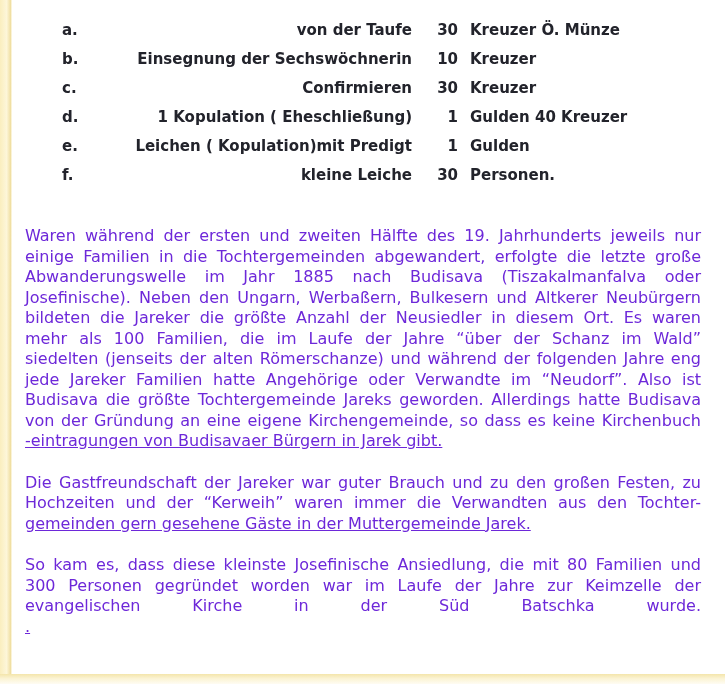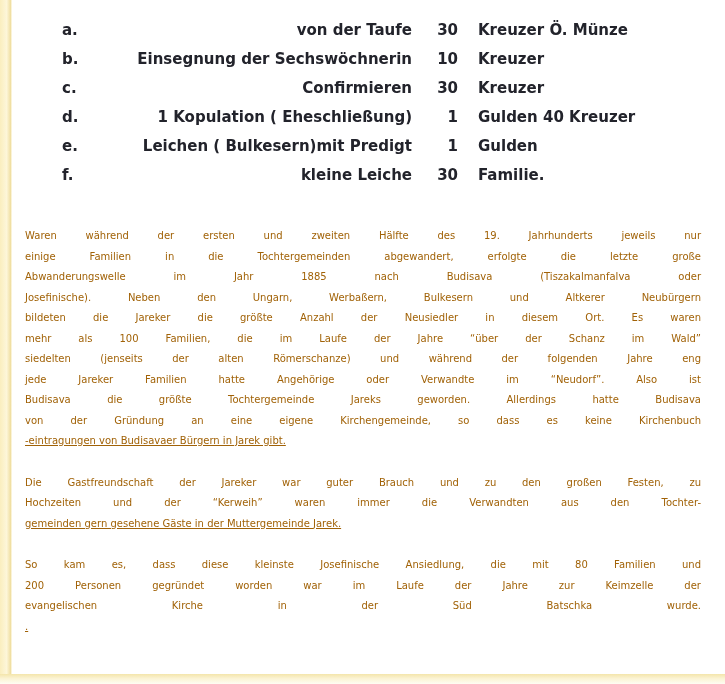--- a/index.html
+++ b/index.html
@@ -40,30 +40,30 @@
   .fee-row {
     display: flex;
     align-items: flex-start;
     height: 29px;
     line-height: 16px;
   }
   .fee-row .letter { width: 25px; flex: none; }
   .fee-row .label  { width: 325px; flex: none; text-align: right; }
   .fee-row .value  { display: flex; flex: none; gap: 7px; }
   .fee-row .amount { width: 46px; text-align: right; flex: none; }
-  .fee-row .unit   { margin-left: 13px; white-space: nowrap; }
+  .fee-row .unit   { margin-left: 5px; white-space: nowrap; }
   
   .body-paragraphs {
     position: absolute;
     top: 226px;
     left: 13px;
     width: 676px;
-    font-size: 10px;
+    font-size: 16px;
     line-height: 20.5px;
-    color: #a16207;
+    color: #6d28d9;
   }
   .para { margin: 0 0 21px 0; }
   .pline {
     text-align: justify;
     text-align-last: justify;
     white-space: normal;
   }
   .pline.last { text-align-last: left; text-decoration: underline; }
 </style>
 </head>
@@ -101,32 +101,32 @@
       <div class="fee-row">
         <span class="letter">d.</span>
         <span class="label">1 Kopulation ( Eheschließung)</span>
         <span class="value">
           <span class="amount">1</span>
           <span class="unit">Gulden 40 Kreuzer</span>
         </span>
       </div>
       <div class="fee-row">
         <span class="letter">e.</span>
-        <span class="label">Leichen ( Bulkesern)mit Predigt</span>
+        <span class="label">Leichen ( Kopulation)mit Predigt</span>
         <span class="value">
           <span class="amount">1</span>
           <span class="unit">Gulden</span>
         </span>
       </div>
       <div class="fee-row">
         <span class="letter">f.</span>
         <span class="label">kleine Leiche</span>
         <span class="value">
           <span class="amount">30</span>
-          <span class="unit">Familie.</span>
+          <span class="unit">Personen.</span>
         </span>
       </div>
     </div>
   <div class="body-paragraphs">
       <div class="para">
         <div class="pline">Waren während der ersten und zweiten Hälfte des 19. Jahrhunderts jeweils nur</div>
         <div class="pline">einige Familien in die Tochtergemeinden abgewandert, erfolgte die letzte große</div>
         <div class="pline">Abwanderungswelle im Jahr 1885 nach Budisava (Tiszakalmanfalva oder</div>
         <div class="pline">Josefinische). Neben den Ungarn, Werbaßern, Bulkesern und Altkerer Neubürgern</div>
         <div class="pline">bildeten die Jareker die größte Anzahl der Neusiedler in diesem Ort. Es waren</div>
@@ -137,18 +137,18 @@
         <div class="pline">von der Gründung an eine eigene Kirchengemeinde, so dass es keine Kirchenbuch</div>
         <div class="pline last">-eintragungen von Budisavaer Bürgern in Jarek gibt.</div>
       </div>
       <div class="para">
         <div class="pline">Die Gastfreundschaft der Jareker war guter Brauch und zu den großen Festen, zu</div>
         <div class="pline">Hochzeiten und der “Kerweih” waren immer die Verwandten aus den Tochter-</div>
         <div class="pline last">gemeinden gern gesehene Gäste in der Muttergemeinde Jarek.</div>
       </div>
       <div class="para">
         <div class="pline">So kam es, dass diese kleinste Josefinische Ansiedlung, die mit 80 Familien und</div>
-        <div class="pline">200 Personen gegründet worden war im Laufe der Jahre zur Keimzelle der</div>
+        <div class="pline">300 Personen gegründet worden war im Laufe der Jahre zur Keimzelle der</div>
         <div class="pline">evangelischen Kirche in der Süd Batschka wurde.</div>
         <div class="pline last">.</div>
       </div>
     </div>
 </div>
 
 </body></html>

